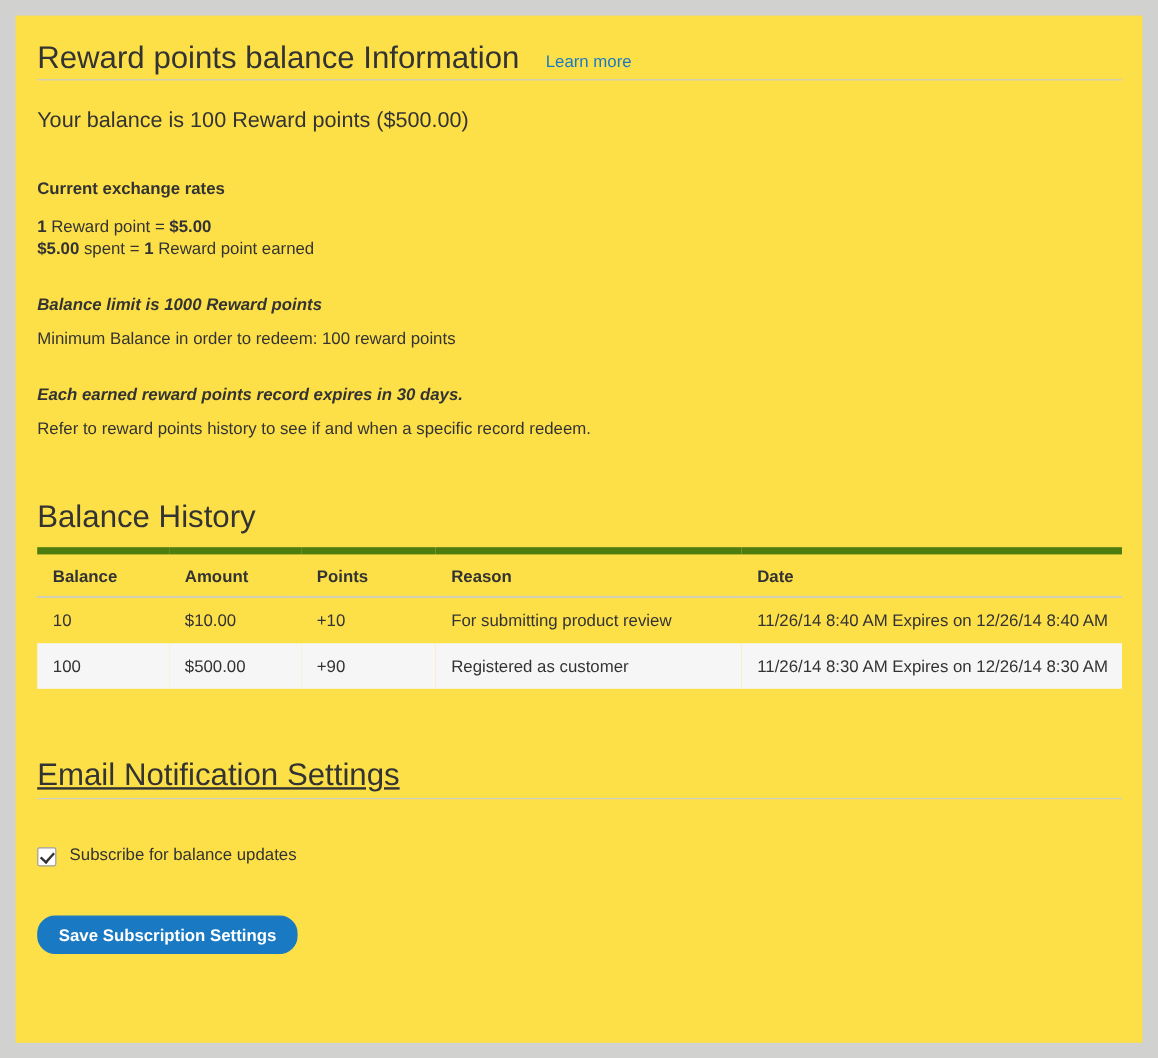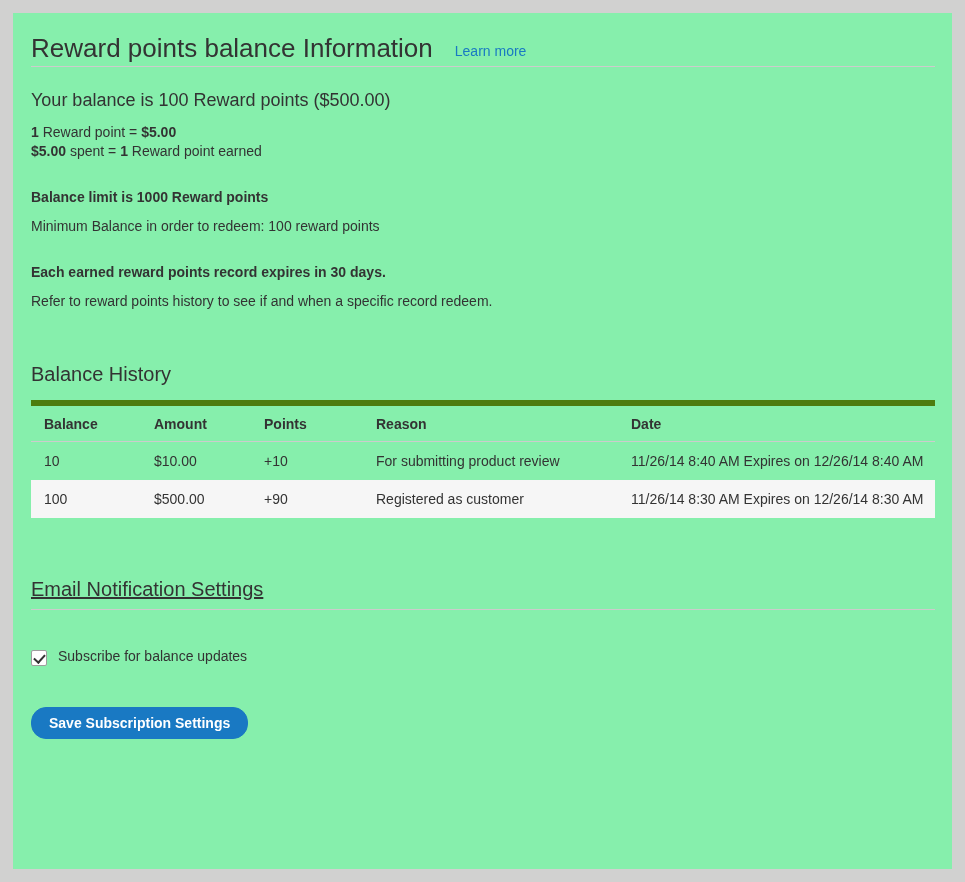--- a/index.html
+++ b/index.html
@@ -10,21 +10,21 @@
     height: 882px;
     background: #d1d1d0;
     font-family: "Liberation Sans", "DejaVu Sans", sans-serif;
     color: #333333;
     font-size: 14px;
   }
   .card {
     margin: 13px;
     width: 939px;
     height: 856px;
-    background: #86efac;
+    background: #fde047;
     padding: 0 17px 23px 18px;
     overflow: hidden;
   }
   
   .page-header {
     display: flex;
     align-items: center;
     gap: 22px;
     padding-top: 20px;
     padding-bottom: 2px;
@@ -58,28 +58,29 @@
   }
   .exchange-rates {
     margin: 12px 0 0;
     line-height: 19px;
   }
   .bold { font-weight: bold; }
   .limit-title, .expire-title {
     margin: 26px 0 0;
     font-weight: bold;
     line-height: 20px;
+    font-style: italic;
   }
   .limit-desc, .expire-desc {
     margin: 9px 0 0;
     line-height: 20px;
   }
   
   h2.section-title {
-    font-size: 20px;
+    font-size: 26px;
     line-height: 31px;
     font-weight: 300;
     color: #333333;
     margin: 0;
   }
   h2.history-title { margin-top: 48px; }
   h2.email-title {
     margin-top: 56px;
     padding-bottom: 4px;
     border-bottom: 1px solid #cccccc;
@@ -160,20 +161,21 @@
   
   <div class="page-header">
     <h1 class="page-title">Reward points balance Information</h1>
     <a class="learn-more">Learn more</a>
   </div>
 
   
   <p class="balance-summary">Your balance is 100 Reward points ($500.00)</p>
 
   
+  <p class="exchange-title">Current exchange rates</p>
   <p class="exchange-rates">
     <span><span class="bold">1</span><span> Reward point = </span><span class="bold">$5.00</span></span>
     <br>
     <span><span class="bold">$5.00</span><span> spent = </span><span class="bold">1</span><span> Reward point earned</span></span>
   </p>
 
   
   <p class="limit-title">Balance limit is 1000 Reward points</p>
   <p class="limit-desc">Minimum Balance in order to redeem: 100 reward points</p>
 

